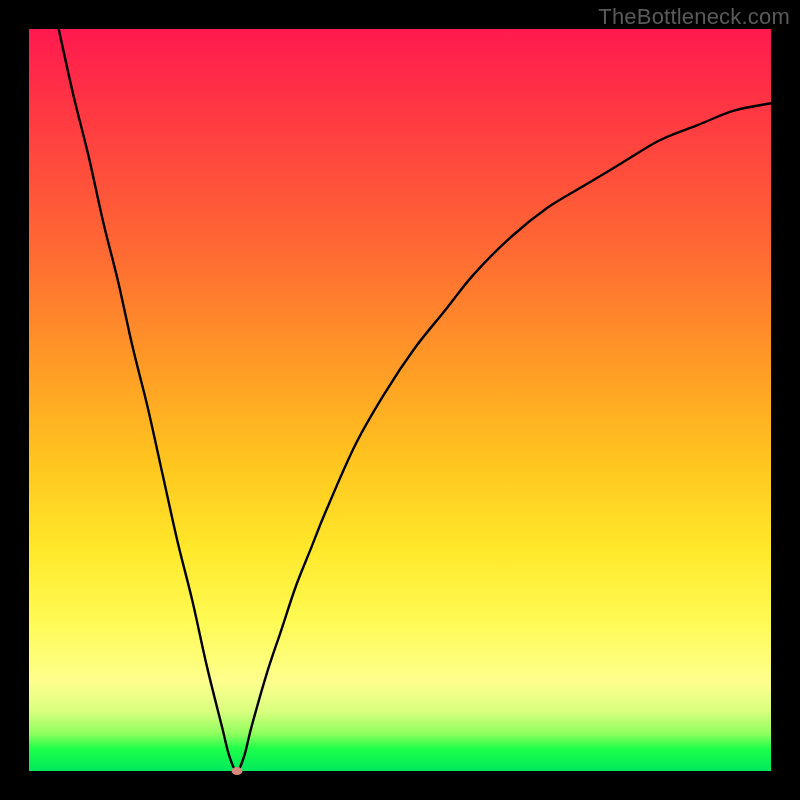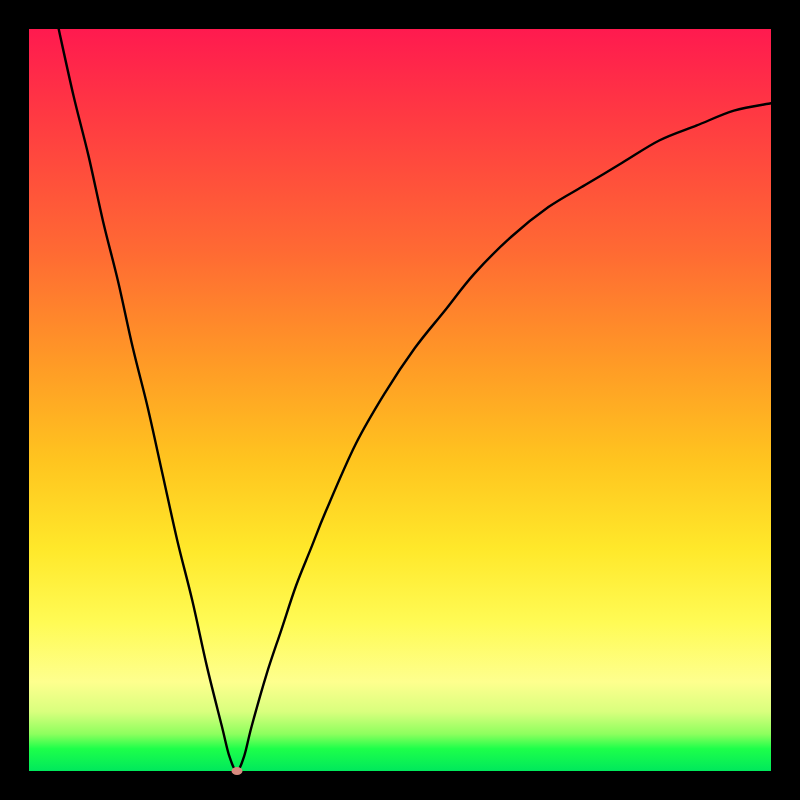--- a/index.html
+++ b/index.html
@@ -75,14 +75,15 @@
   <div class="plot-area">
 
     <svg class="curve" viewBox="0 0 742 742" preserveAspectRatio="none">
       <path id="curve-path" d="M 29.68 0.00 C 32.15 11.13, 39.57 45.76, 44.52 66.78 C 49.47 87.80, 54.41 105.12, 59.36 126.14 C 64.31 147.16, 69.25 171.90, 74.20 192.92 C 79.15 213.94, 84.09 231.26, 89.04 252.28 C 93.99 273.30, 98.93 298.04, 103.88 319.06 C 108.83 340.08, 113.77 357.40, 118.72 378.42 C 123.67 399.44, 128.61 422.94, 133.56 445.20 C 138.51 467.46, 143.45 490.96, 148.40 511.98 C 153.35 533.00, 158.29 550.32, 163.24 571.34 C 168.19 592.36, 173.13 617.10, 178.08 638.12 C 183.03 659.14, 189.21 682.64, 192.92 697.48 C 196.63 712.32, 197.87 719.74, 200.34 727.16 C 202.81 734.58, 205.29 742.00, 207.76 742.00 C 210.23 742.00, 212.71 734.58, 215.18 727.16 C 217.65 719.74, 218.89 711.08, 222.60 697.48 C 226.31 683.88, 232.49 661.62, 237.44 645.54 C 242.39 629.46, 247.33 615.86, 252.28 601.02 C 257.23 586.18, 262.17 570.10, 267.12 556.50 C 272.07 542.90, 277.01 531.77, 281.96 519.40 C 286.91 507.03, 289.38 499.61, 296.80 482.30 C 304.22 464.99, 316.59 435.31, 326.48 415.52 C 336.37 395.73, 346.27 379.66, 356.16 363.58 C 366.05 347.50, 375.95 332.66, 385.84 319.06 C 395.73 305.46, 405.63 294.33, 415.52 281.96 C 425.41 269.59, 434.07 257.23, 445.20 244.86 C 456.33 232.49, 469.93 218.89, 482.30 207.76 C 494.67 196.63, 507.03 186.74, 519.40 178.08 C 531.77 169.42, 544.13 163.24, 556.50 155.82 C 568.87 148.40, 581.23 140.98, 593.60 133.56 C 605.97 126.14, 618.33 117.48, 630.70 111.30 C 643.07 105.12, 655.43 101.41, 667.80 96.46 C 680.17 91.51, 692.53 85.33, 704.90 81.62 C 717.27 77.91, 735.82 75.44, 742.00 74.20" fill="none" stroke="#000" stroke-width="2.4" stroke-linejoin="round" stroke-linecap="round"></path>
     </svg>
 
     <div id="minpt" class="minpoint" style="left: 207.76px; top: 742px;"></div>
 
   </div>
 
+  <div class="watermark">TheBottleneck.com</div>
 
 </div>
 
 </body></html>

